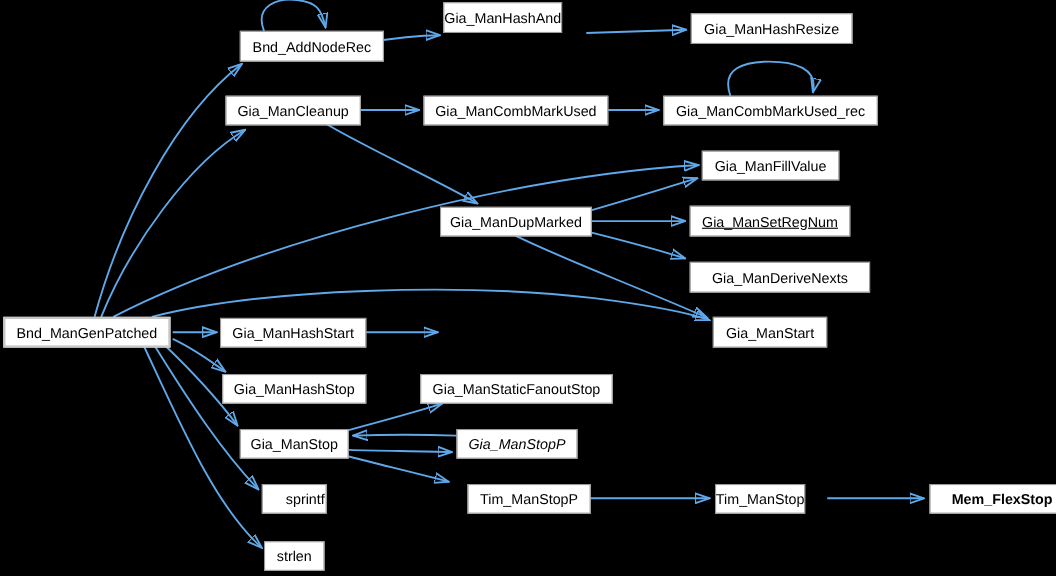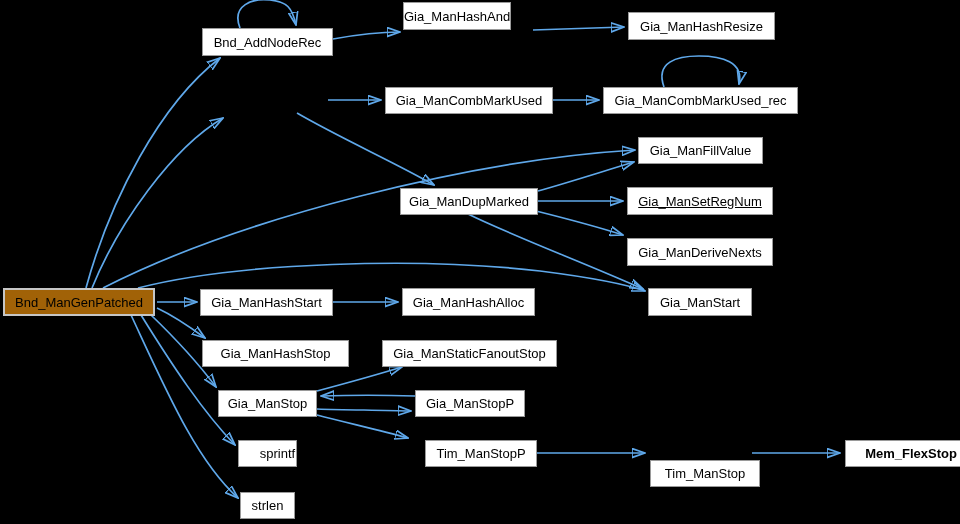--- a/index.html
+++ b/index.html
@@ -17,21 +17,21 @@
     display:flex; align-items:center; justify-content:center;
     box-sizing:border-box;
     background:#ffffff;
     border:1.5px solid #9a9a9a;
     color:#000;
     font-size:13px;
     white-space:nowrap;
     cursor:pointer;
   }
   .node.hl {
-    background:#a16207;
+    background:#ffffff;
     border:2px solid #c6c6c6;
   }
 </style>
 </head>
 <body>
 
 <div class="canvas">
 
   <svg class="edges" viewBox="0 0 960 524" xmlns="http://www.w3.org/2000/svg">
     <defs>
@@ -61,36 +61,36 @@
     <path marker-end="url(#arrow)" d="M 468,214 C 515,237 585,263 643,289"></path>
     <path marker-end="url(#arrow)" d="M 333,302 L 398,302"></path>
     <path marker-end="url(#arrow)" d="M 317,391 C 347,383 376,375 402,367"></path>
     <path marker-end="url(#arrow)" d="M 415,396 C 383,395 352,395 321,396"></path>
     <path marker-end="url(#arrow)" d="M 317,409 C 348,410 380,410 411,411"></path>
     <path marker-end="url(#arrow)" d="M 317,415 C 348,423 378,430 408,438"></path>
     <path marker-end="url(#arrow)" d="M 525,453 L 645,453"></path>
     <path marker-end="url(#arrow)" d="M 752,453 L 840,453"></path>
   </svg>
 
-  <div class="node" style="left:202px; top:28px;  width:131px; height:28px;">Bnd_AddNodeRec</div>
+  <div class="node" style="left:218px; top:28px;  width:131px; height:28px;">Bnd_AddNodeRec</div>
   <div class="node" style="left:403px; top:2px;  width:108px; height:28px;">Gia_ManHashAnd</div>
   <div class="node" style="left:628px; top:12px;  width:147px; height:28px;">Gia_ManHashResize</div>
+  <div class="node" style="left:205px; top:87px;  width:123px; height:27px;">Gia_ManCleanup</div>
   <div class="node" style="left:385px; top:87px;  width:168px; height:27px;">Gia_ManCombMarkUsed</div>
   <div class="node" style="left:603px; top:87px;  width:195px; height:27px;">Gia_ManCombMarkUsed_rec</div>
   <div class="node" style="left:638px; top:137px; width:125px; height:27px;">Gia_ManFillValue</div>
   <div class="node" style="left:400px; top:188px; width:138px; height:27px;">Gia_ManDupMarked</div>
   <div class="node" style="left:627px; top:187px; width:146px; height:28px;text-decoration:underline;">Gia_ManSetRegNum</div>
-  <div class="node" style="left:627px; top:238px; width:146px; height:28px;">Gia_ManDeriveNexts</div>
+  <div class="node" style="left:627px; top:238px; width:164px; height:28px;">Gia_ManDeriveNexts</div>
   <div class="node hl" style="left:3px;   top:288px; width:152px; height:28px;">Bnd_ManGenPatched</div>
   <div class="node" style="left:200px; top:289px; width:133px; height:27px;">Gia_ManHashStart</div>
-  <div class="node" style="left:402px; top:288px; width:133px; height:28px;">Gia_ManHashAlloc</div>
   <div class="node" style="left:648px; top:288px; width:104px; height:28px;">Gia_ManStart</div>
-  <div class="node" style="left:202px; top:340px; width:147px; height:27px;">Gia_ManHashStop</div>
+  <div class="node" style="left:202px; top:340px; width:131px; height:27px;">Gia_ManHashStop</div>
   <div class="node" style="left:382px; top:340px; width:175px; height:27px;">Gia_ManStaticFanoutStop</div>
   <div class="node" style="left:218px; top:390px; width:99px;  height:27px;">Gia_ManStop</div>
-  <div class="node" style="left:415px; top:390px; width:110px; height:27px;">Gia_ManStopP</div>
+  <div class="node" style="left:415px; top:390px; width:110px; height:27px;font-style:italic;">Gia_ManStopP</div>
   <div class="node" style="left:238px; top:440px; width:59px;  height:27px;padding-left:20px;">sprintf</div>
   <div class="node" style="left:413px; top:440px; width:112px; height:27px;margin-left:12px;">Tim_ManStopP</div>
-  <div class="node" style="left:650px; top:440px; width:110px; height:27px;margin-top:20px;">Tim_ManStop</div>
+  <div class="node" style="left:650px; top:440px; width:82px; height:27px;">Tim_ManStop</div>
   <div class="node" style="left:845px; top:440px; width:132px; height:27px;font-weight:bold;">Mem_FlexStop</div>
   <div class="node" style="left:240px; top:492px; width:55px;  height:27px;">strlen</div>
 
 </div>
 
 </body></html>

